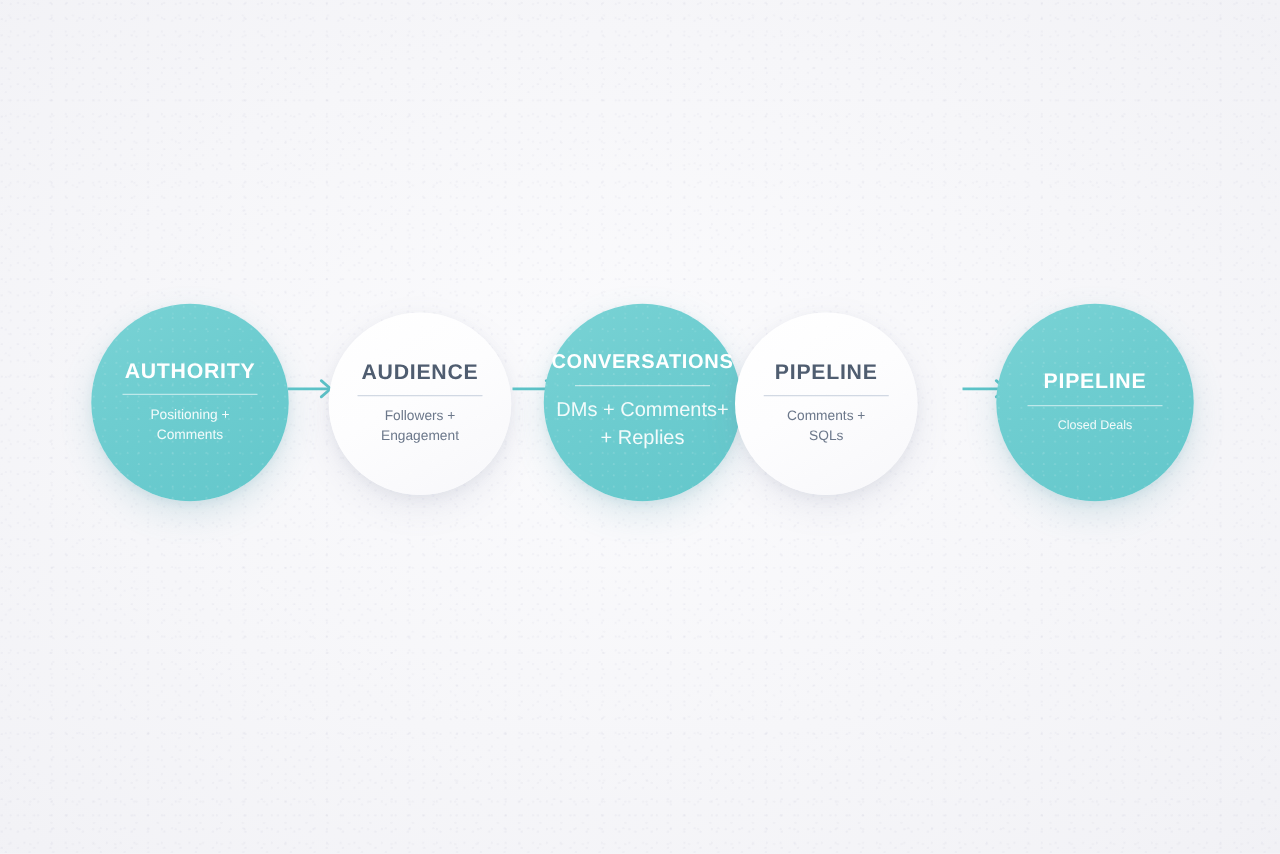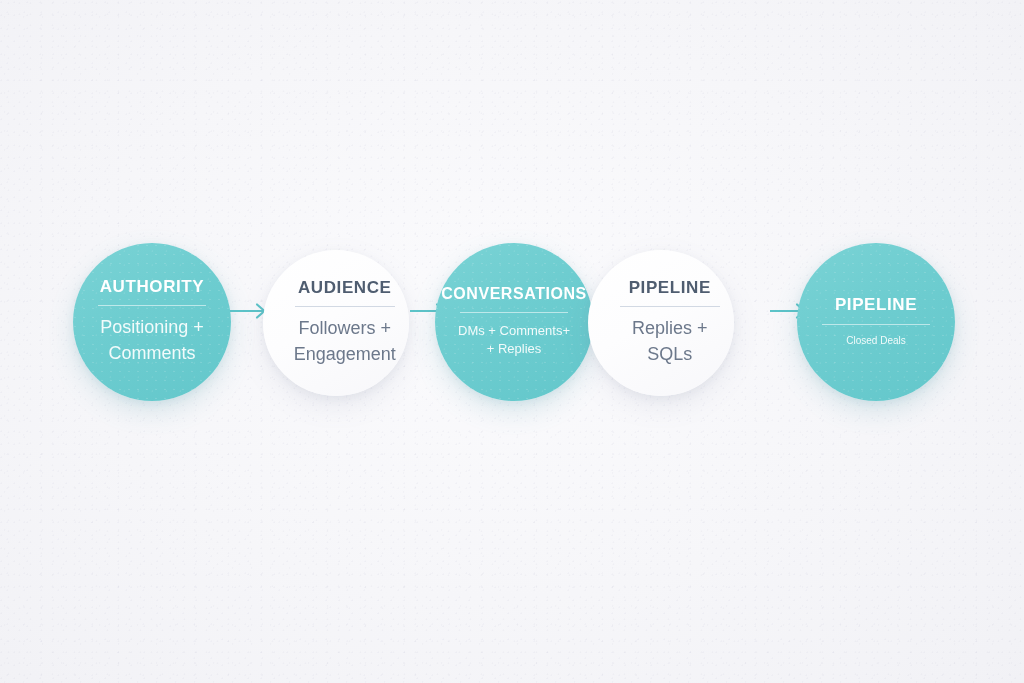--- a/index.html
+++ b/index.html
@@ -61,21 +61,20 @@
     box-shadow:
       0 10px 26px rgba(90, 160, 175, 0.20),
       0 3px 8px rgba(90, 160, 175, 0.12);
   }
 
   .node.light {
     background: linear-gradient(150deg, #ffffff 0%, #fdfdfe 46%, #f7f7fa 100%);
     box-shadow:
       0 10px 26px rgba(120, 130, 160, 0.13),
       0 3px 9px rgba(120, 130, 160, 0.09);
-    align-items: flex-end;
   }
 
   
   .node::after {
     content: "";
     position: absolute;
     inset: 0;
     border-radius: 50%;
     pointer-events: none;
     background-image:
@@ -106,34 +105,34 @@
   .node-divider {
     height: 1px;
     margin: 9px 0 9px 0;
     width: 78%;
   }
   .teal .node-divider { background: rgba(255,255,255,0.55); }
   .light .node-divider { background: rgba(150,166,190,0.42); }
 
   .node-sub {
     line-height: 1.42;
-    font-size: 18px;
+    font-size: 11px;
   }
   .teal .node-sub { color: #f2fbfb; }
   .light .node-sub { color: #6c788b; }
 
   
   .n0 { left: 73px;  top: 243px; width: 158px; height: 158px; }
   .n1 { left: 263px; top: 250px; width: 146px; height: 146px; }
   .n2 { left: 435px; top: 243px; width: 158px; height: 158px; align-items: center; }
   .n3 { left: 588px; top: 250px; width: 146px; height: 146px; }
   .n4 { left: 797px; top: 243px; width: 158px; height: 158px; }
 
   .n2 .node-title { font-size: 16px; }
-  .n2 .node-sub   { font-size: 13px; }
+  .n2 .node-sub   { font-size: 16px; }
   .n4 .node-sub   { font-size: 10px; }
 
   .arrow {
     position: absolute;
     top: 300px;
     width: 42px;
     height: 22px;
   }
   .a0 { left: 230px; }
   .a1 { left: 410px; }
@@ -200,21 +199,21 @@
         <line x1="0" y1="11" x2="34" y2="11" stroke="#5cc3c8" stroke-width="2.2" stroke-linecap="round"></line>
         <polyline points="27,4.5 34.5,11 27,17.5" fill="none" stroke="#5cc3c8" stroke-width="2.2" stroke-linecap="round" stroke-linejoin="round"></polyline>
       </svg>
     </div>
 
     <div class="node light n3">
       <div class="inner">
         <div class="node-title">PIPELINE</div>
         <div class="node-divider"></div>
         <div class="node-sub">
-          <div>Replies +</div>
+          <div>Comments +</div>
           <div>SQLs</div>
         </div>
       </div>
     </div>
 
     <div class="arrow a3">
       <svg width="42" height="22" viewBox="0 0 42 22" aria-hidden="true">
         <line x1="0" y1="11" x2="34" y2="11" stroke="#5cc3c8" stroke-width="2.2" stroke-linecap="round"></line>
         <polyline points="27,4.5 34.5,11 27,17.5" fill="none" stroke="#5cc3c8" stroke-width="2.2" stroke-linecap="round" stroke-linejoin="round"></polyline>
       </svg>

